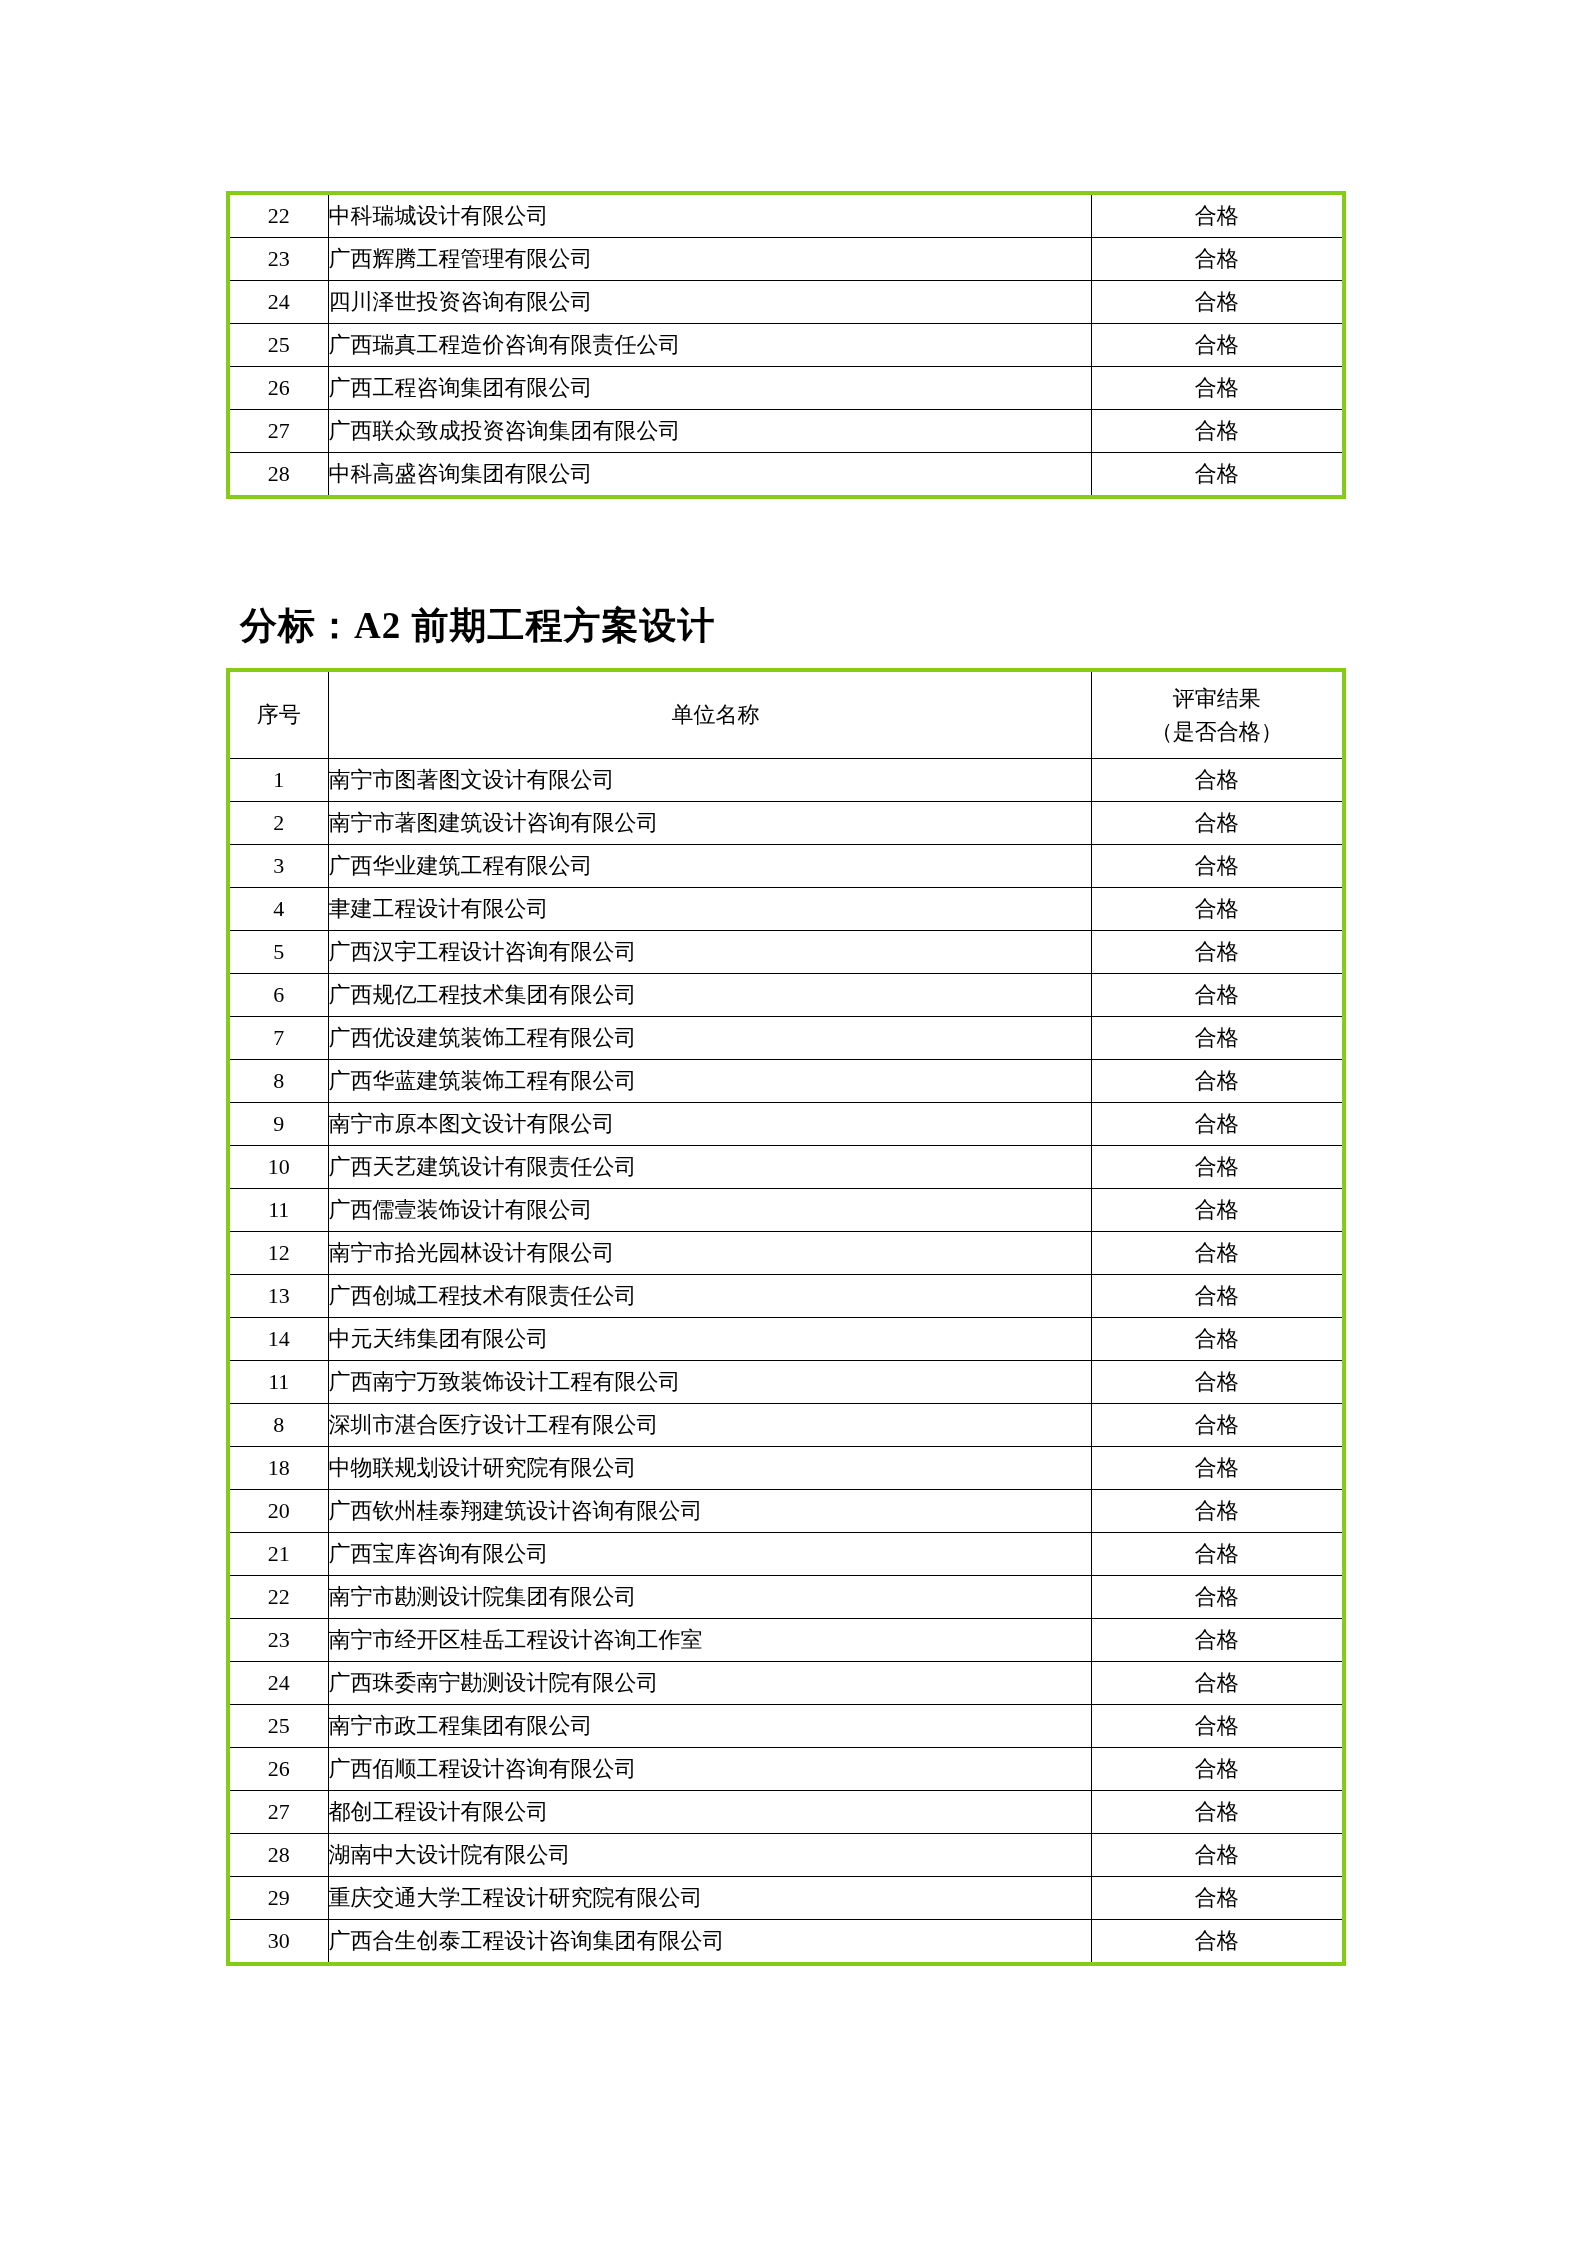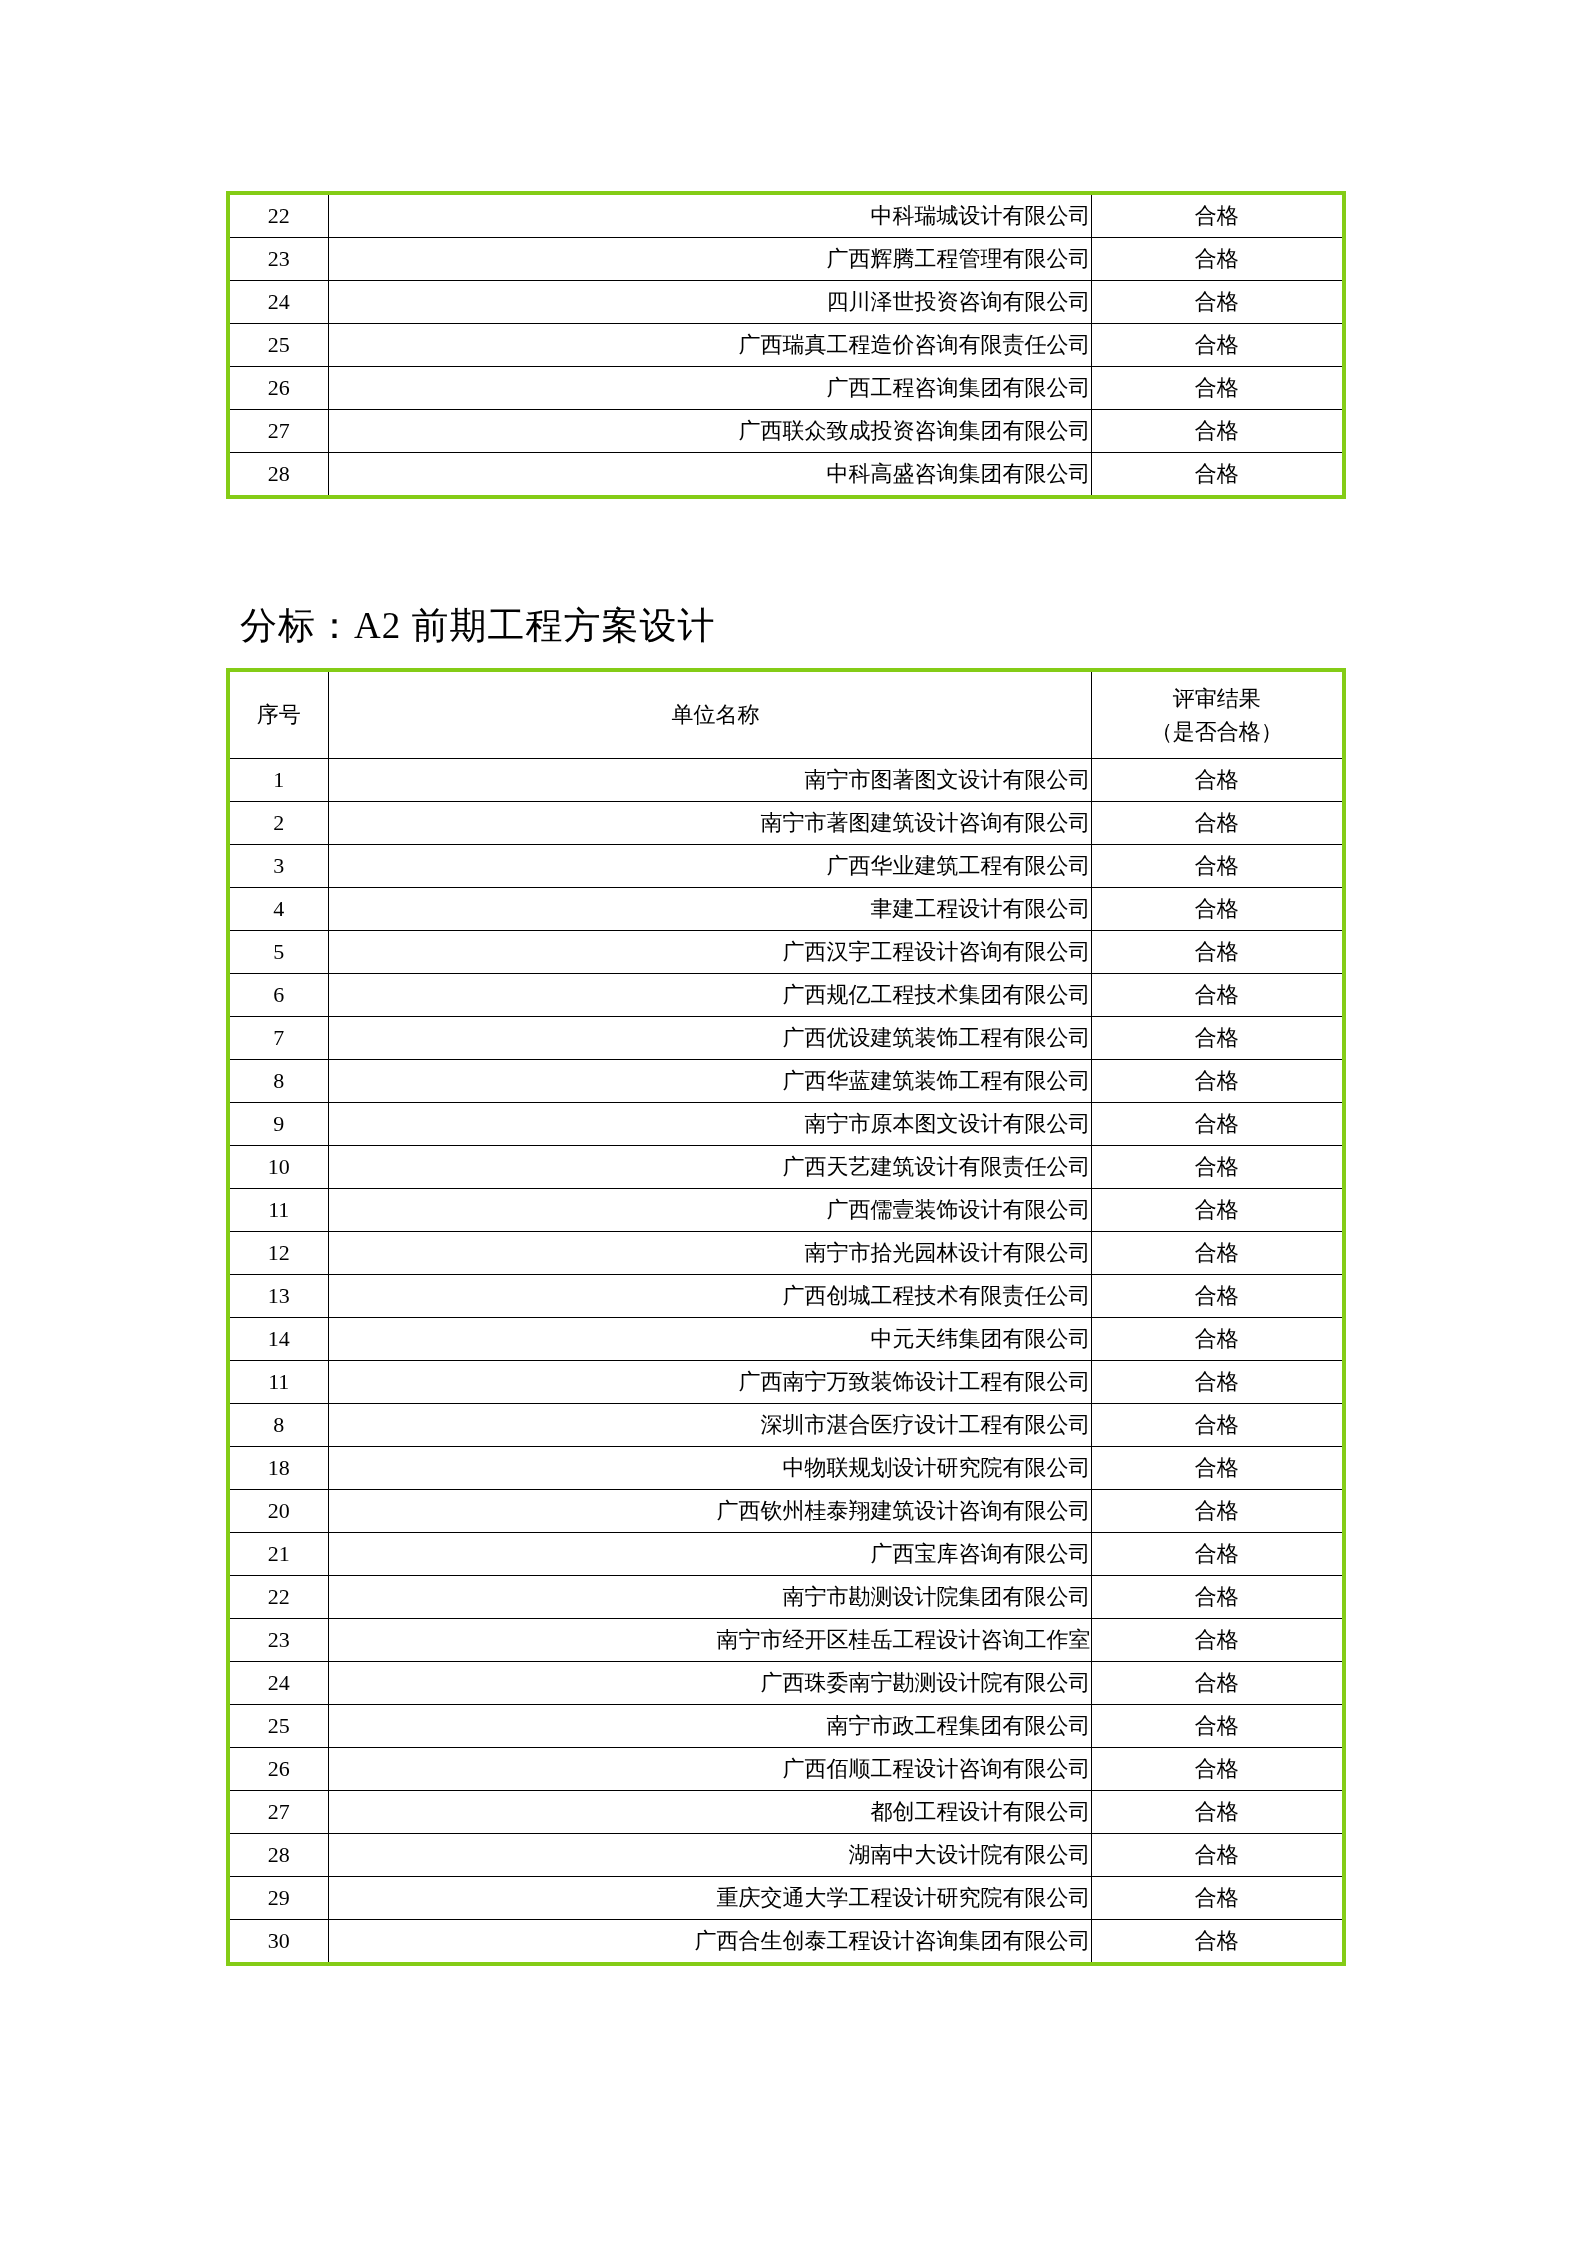--- a/index.html
+++ b/index.html
@@ -36,30 +36,30 @@
     padding: 0;
     overflow: hidden;
     white-space: nowrap;
   }
   .review-table tbody td { height: 42px; }
   .review-table thead th { height: 86px; vertical-align: middle; }
   col.c-no-col   { width: 100px; }
   col.c-name-col { width: 763px; }
   col.c-res-col  { width: 253px; }
   .c-no   { text-align: center; }
-  .c-name { text-align: right; padding-left: 12px; }
+  .c-name { text-align: left; padding-left: 12px; }
   .c-res  { text-align: center; }
   th.c-res .hdr-line { line-height: 33px; }
   .section-heading {
     position: absolute;
     left: 240px;
     top: 601px;
     margin: 0;
     font-size: 37px;
-    font-weight: normal;
+    font-weight: bold;
     line-height: 50px;
     letter-spacing: 1px;
     white-space: nowrap;
   }
 </style>
 </head>
 <body>
 
 <div class="page">
 

